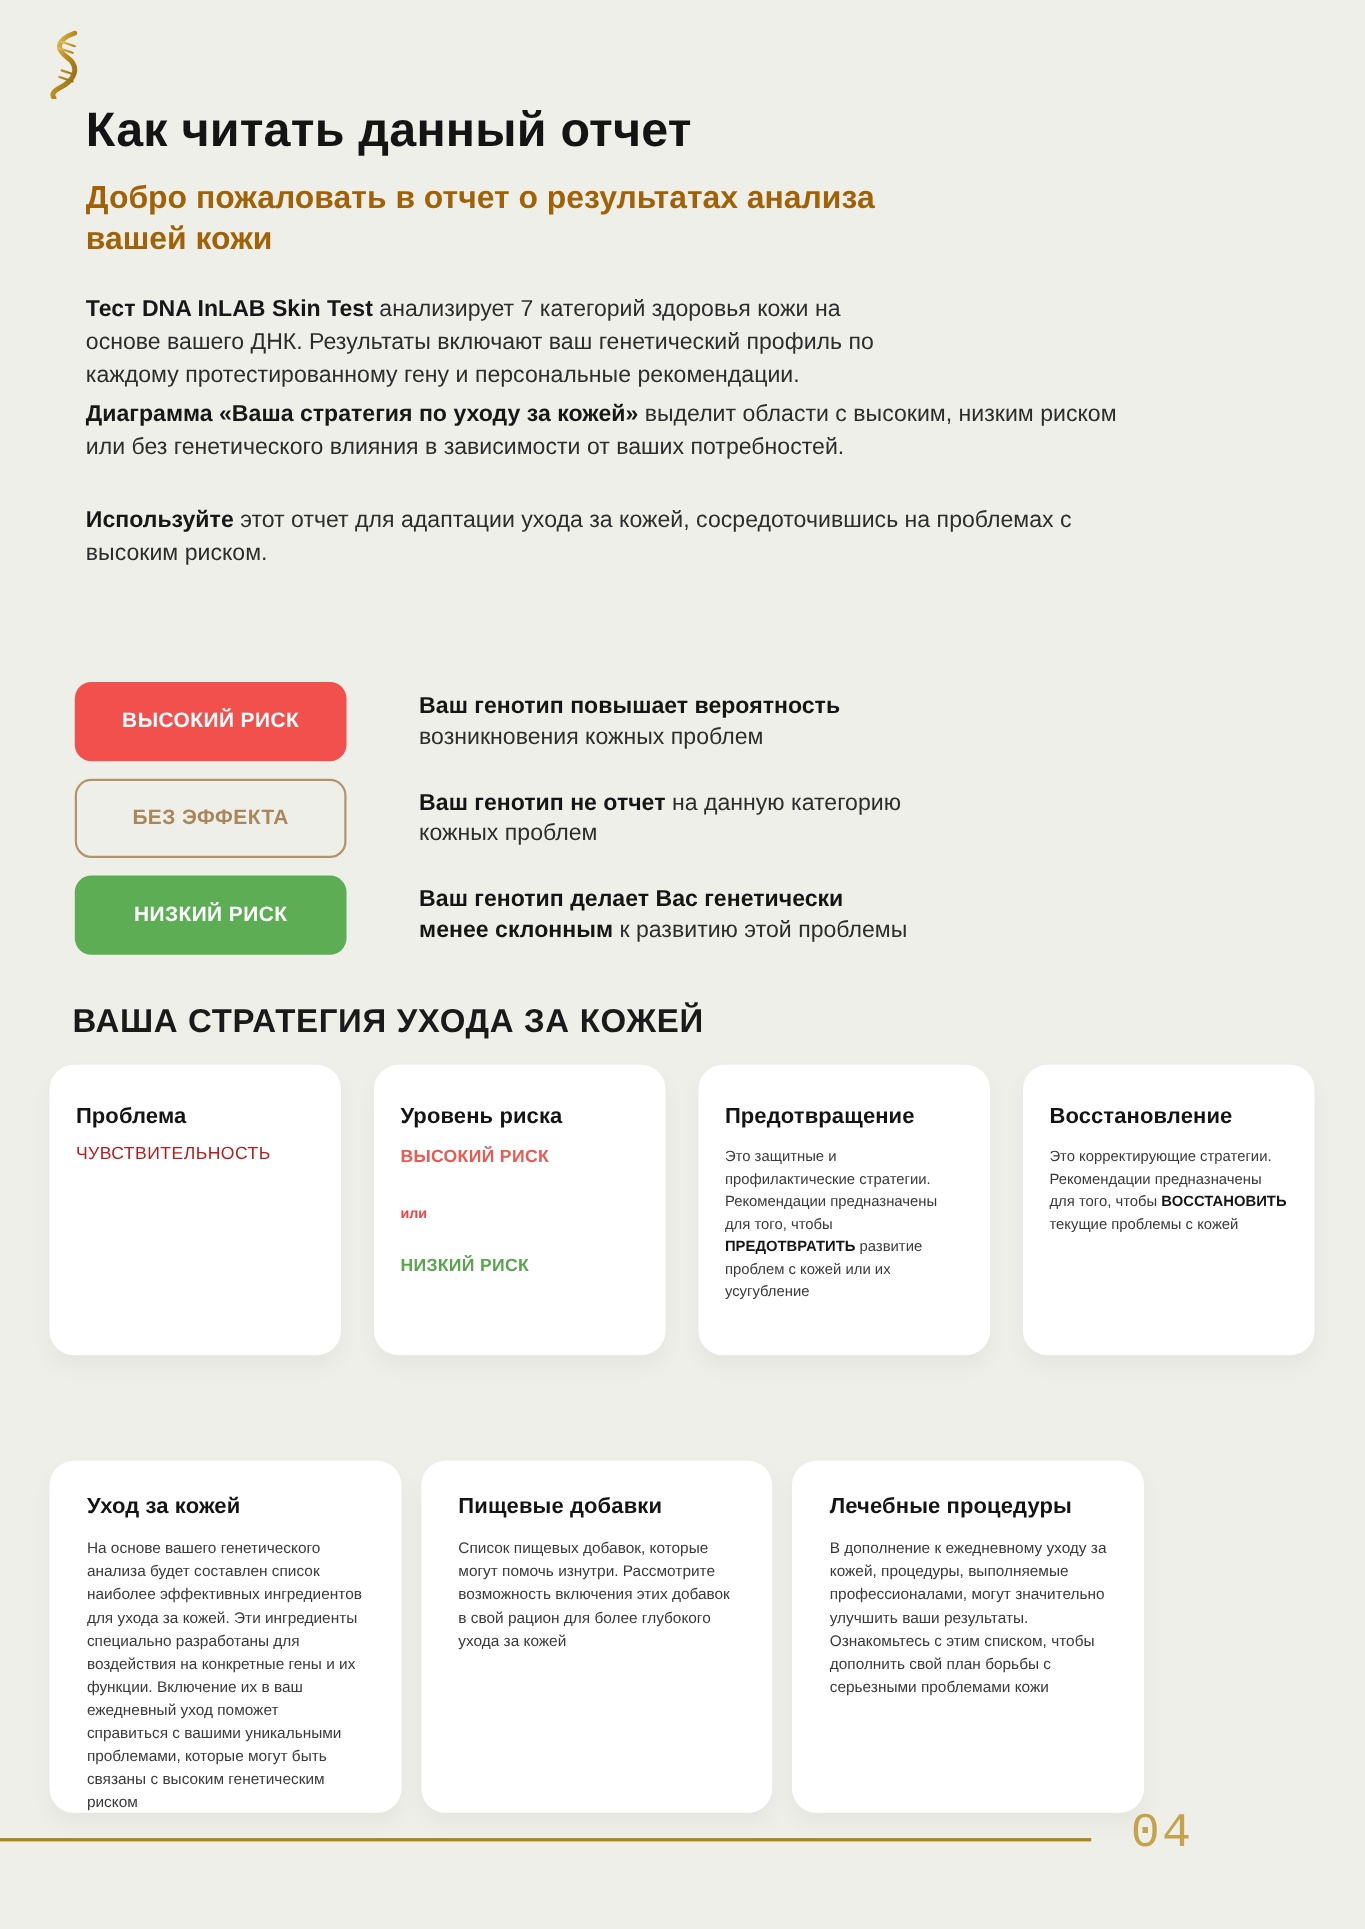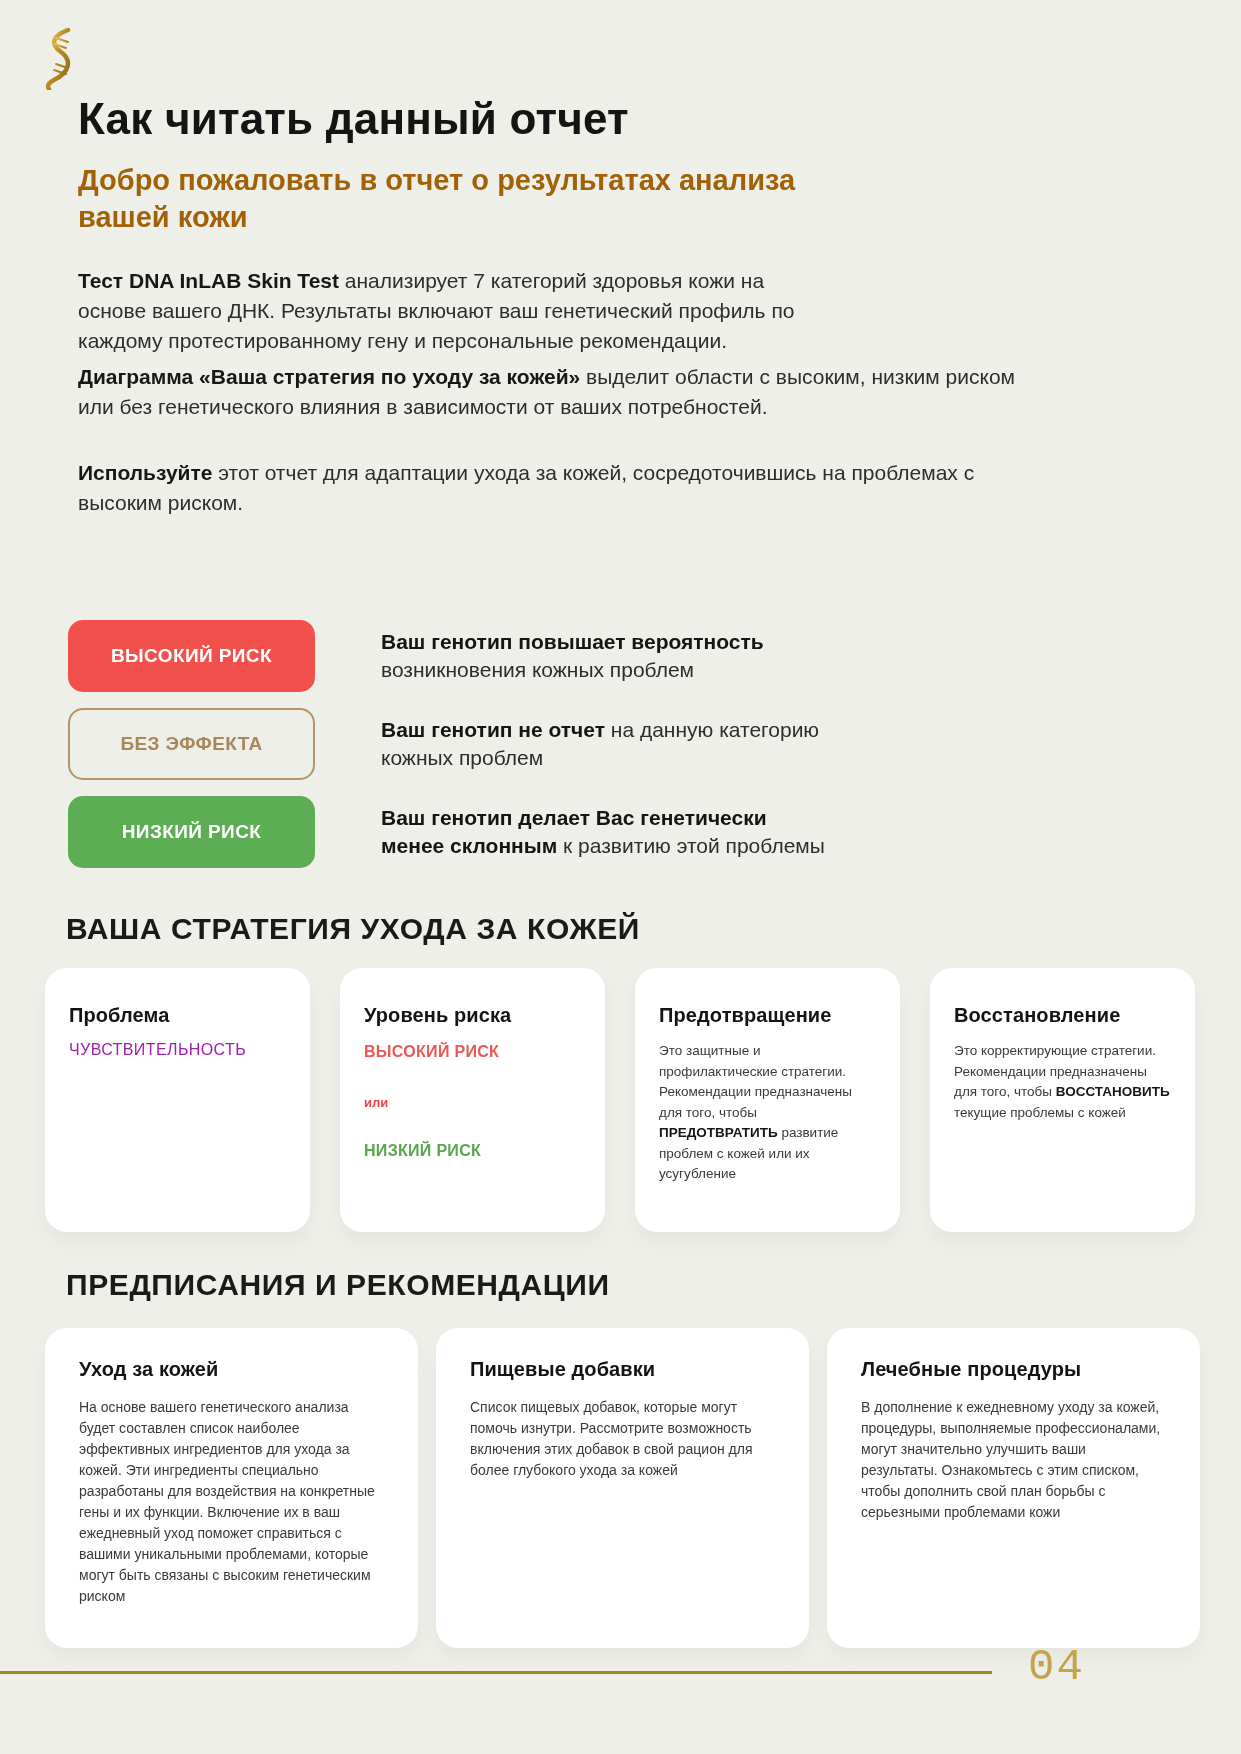--- a/index.html
+++ b/index.html
@@ -81,33 +81,33 @@
     margin-bottom: 14px; letter-spacing: 0.1px;
   }
 
   
   .strategy-cards {
     position: absolute; top: 968px; left: 45px; width: 1150px; height: 264px;
     display: grid; grid-template-columns: repeat(4, 1fr); gap: 30px;
   }
   .strategy-cards .card { height: 264px; }
   .problem-value {
-    font-size: 16px; letter-spacing: 0.4px; color: #a21caf; font-weight: 400;
+    font-size: 16px; letter-spacing: 0.4px; color: #b91c1c; font-weight: 400;
   }
   .risk-high-label { color: #E85A52; font-size: 16px; font-weight: 700; letter-spacing: 0.3px; margin-top: 16px; }
   .risk-or-label   { color: #ef4444; font-size: 13px; font-weight: 700; margin-top: 34px; }
   .risk-low-label  { color: #5BA550; font-size: 16px; font-weight: 700; letter-spacing: 0.3px; margin-top: 32px; }
   .card-body {
     font-size: 13.5px; line-height: 1.52; color: #3a3a3a; font-weight: 400;
   }
   .card-body b { font-weight: 800; color: #161616; }
 
   
   .presc-cards {
-    position: absolute; top: 1328px; left: 45px; width: 1155px;
+    position: absolute; top: 1328px; left: 45px; width: 995px;
     display: grid; grid-template-columns: repeat(3, 1fr); gap: 18px;
   }
   .presc-cards .card { height: 320px; padding: 30px 34px; }
   .presc-cards .card h3 { font-size: 20px; margin-bottom: 16px; }
   .presc-cards .card-body { font-size: 14px; line-height: 1.5; max-width: 310px; }
 
   
   .footer-line {
     position: absolute; top: 1671px; left: 0; width: 992px; height: 3px;
     background: #A8861F;
@@ -185,21 +185,20 @@
       <p class="card-body"><span>Это защитные и профилактические стратегии. Рекомендации предназначены для того, чтобы </span><b>ПРЕДОТВРАТИТЬ</b><span> развитие проблем с кожей или их усугубление</span></p>
     </div>
 
     <div class="card">
       <h3>Восстановление</h3>
       <p class="card-body"><span>Это корректирующие стратегии. Рекомендации предназначены для того, чтобы </span><b>ВОССТАНОВИТЬ</b><span> текущие проблемы с кожей</span></p>
     </div>
 
   </div>
 
-  <div class="section-title st-presc">ПРЕДПИСАНИЯ И РЕКОМЕНДАЦИИ</div>
 
   <div class="presc-cards">
 
     <div class="card">
       <h3>Уход за кожей</h3>
       <p class="card-body">На основе вашего генетического анализа будет составлен список наиболее эффективных ингредиентов для ухода за кожей. Эти ингредиенты специально разработаны для воздействия на конкретные гены и их функции. Включение их в ваш ежедневный уход поможет справиться с вашими уникальными проблемами, которые могут быть связаны с высоким генетическим риском</p>
     </div>
 
     <div class="card">
       <h3>Пищевые добавки</h3>

